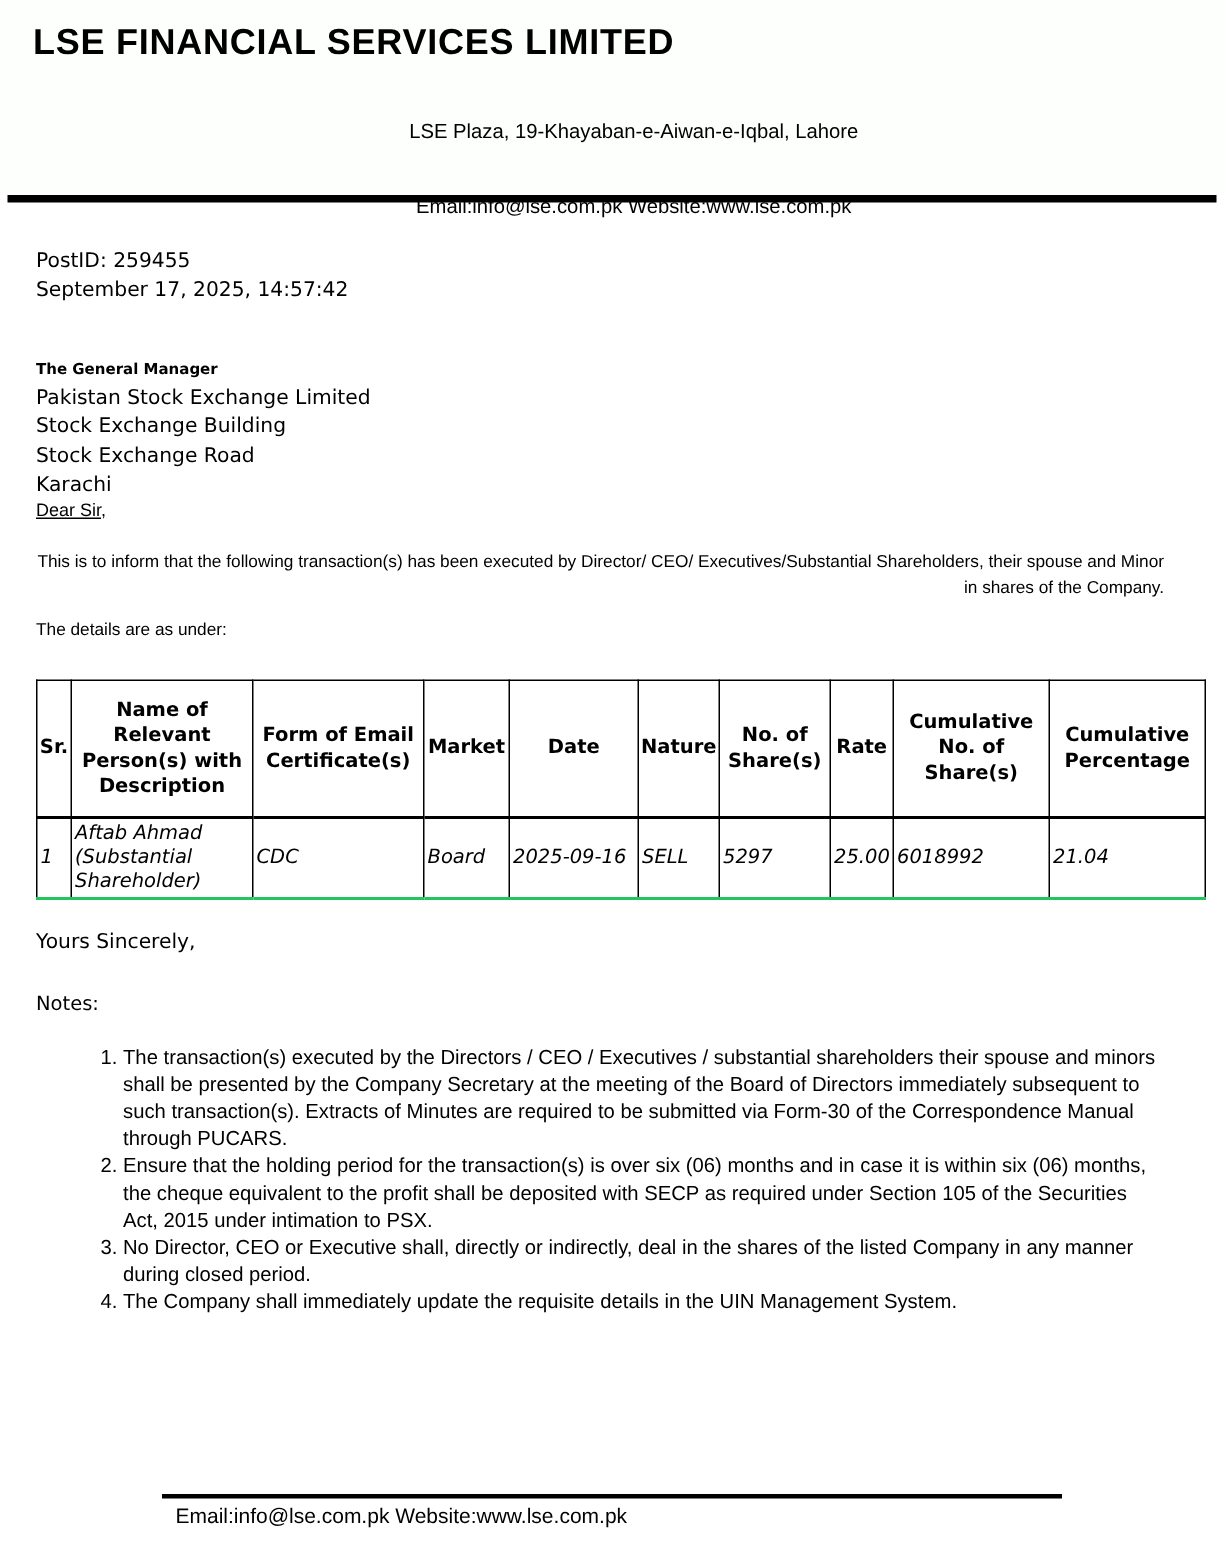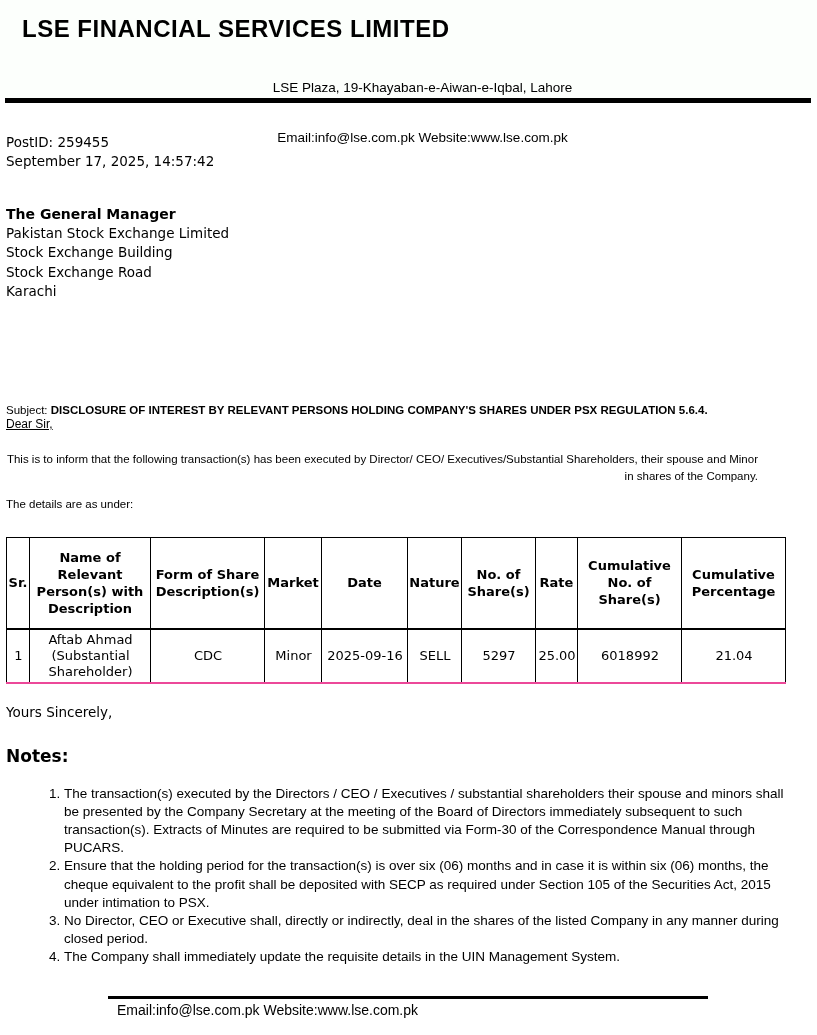--- a/index.html
+++ b/index.html
@@ -6,21 +6,21 @@
   html, body { width: 817px; height: 1035px; }
   body {
     position: relative;
     background: #ffffff;
     color: #000000;
     font-family: "Liberation Sans", sans-serif;
     overflow: hidden;
   }
   
   .letterhead {
-    height: 98px;
+    height: 130px;
     background: #fcfffc;
     padding: 15px 0 16px 22px;
   }
   .company-title {
     font-size: 24px;
     font-weight: bold;
     letter-spacing: 0.5px;
     line-height: 28px;
     font-family: "Liberation Sans", sans-serif;
   }
@@ -31,34 +31,34 @@
     line-height: 16.8px;
     white-space: pre-wrap;
     text-align: center;
   }
   .divider-top {
     height: 5px;
     background: #000000;
     margin: 0 6px 0 5px;
   }
   
-  .content { padding: 0 6px; }
+  .content { padding: 0 24px; }
   .post-block {
     margin-top: 30px;
     font-family: "DejaVu Sans", sans-serif;
     font-size: 13.5px;
     line-height: 19px;
   }
   .recipient {
     margin-top: 34px;
     font-family: "DejaVu Sans", sans-serif;
     font-size: 13.5px;
     line-height: 19.2px;
   }
-  .recipient .bold-line { font-weight: bold; font-size: 14px; }
+  .recipient .bold-line { font-weight: bold; font-size: 10px; }
   .subject-line {
     margin-top: 102px;
     font-size: 11.5px;
     line-height: 14px;
   }
   .subject-line .subject-bold { font-weight: bold; }
   .salutation { font-size: 12px; text-decoration: underline; }
   .intro {
     margin-top: 20px;
     font-size: 11.5px;
@@ -83,37 +83,38 @@
   }
   table.disclosure th {
     font-weight: bold;
     text-align: center;
     line-height: 17px;
     height: 91px;
     padding: 2px 1px;
     border-bottom: 2px solid #000000;
   }
   table.disclosure td {
-    text-align: center;
+    text-align: left;
     line-height: 16px;
     height: 52px;
     padding: 2px 1px 2px 2px;
-    border-bottom: 2px solid #ec4899;
+    border-bottom: 2px solid #22c55e;
+    font-style: italic;
   }
   
   .sincerely {
     margin-top: 20px;
     font-family: "DejaVu Sans", sans-serif;
     font-size: 13.5px;
   }
   .notes-label {
     margin-top: 26px;
     font-family: "DejaVu Sans", sans-serif;
-    font-size: 17px;
-    font-weight: bold;
+    font-size: 13px;
+    font-weight: normal;
   }
   ol.notes {
     margin-top: 19px;
     margin-right: 22px;
     padding-left: 58px;
     font-size: 13.5px;
     line-height: 18.2px;
   }
   ol.notes li { padding-left: 0px; }
   
@@ -150,21 +151,20 @@
   </div>
 
   <div class="recipient">
     <div class="bold-line">The General Manager</div>
     <div>Pakistan Stock Exchange Limited</div>
     <div>Stock Exchange Building</div>
     <div>Stock Exchange Road</div>
     <div>Karachi</div>
   </div>
 
-  <div class="subject-line"><span>Subject: </span><span class="subject-bold">DISCLOSURE OF INTEREST BY RELEVANT PERSONS HOLDING COMPANY'S SHARES UNDER PSX REGULATION 5.6.4.</span></div>
 
   <div class="salutation">Dear Sir,</div>
 
   <div class="intro">This is to inform that the following transaction(s) has been executed by Director/ CEO/ Executives/Substantial Shareholders, their spouse and Minor in shares of the Company.</div>
 
   <div class="details-label">The details are as under:</div>
 
   <table class="disclosure">
     <colgroup>
       <col style="width:23px">
@@ -175,36 +175,36 @@
         <col style="width:54px">
       <col style="width:74px">
         <col style="width:42px">
         <col style="width:104px">
       <col style="width:104px">
     </colgroup>
     <thead>
       <tr>
         <th>Sr.</th>
         <th>Name of Relevant Person(s) with Description</th>
-        <th>Form of Share Description(s)</th>
+        <th>Form of Email Certificate(s)</th>
         <th>Market</th>
         <th>Date</th>
         <th>Nature</th>
         <th>No. of Share(s)</th>
         <th>Rate</th>
         <th>Cumulative No. of Share(s)</th>
         <th>Cumulative Percentage</th>
       </tr>
     </thead>
     <tbody>
       <tr>
         <td>1</td>
         <td>Aftab Ahmad (Substantial Shareholder)</td>
         <td>CDC</td>
-        <td>Minor</td>
+        <td>Board</td>
         <td>2025-09-16</td>
         <td>SELL</td>
         <td>5297</td>
         <td>25.00</td>
         <td>6018992</td>
         <td>21.04</td>
       </tr>
     </tbody>
   </table>
 

